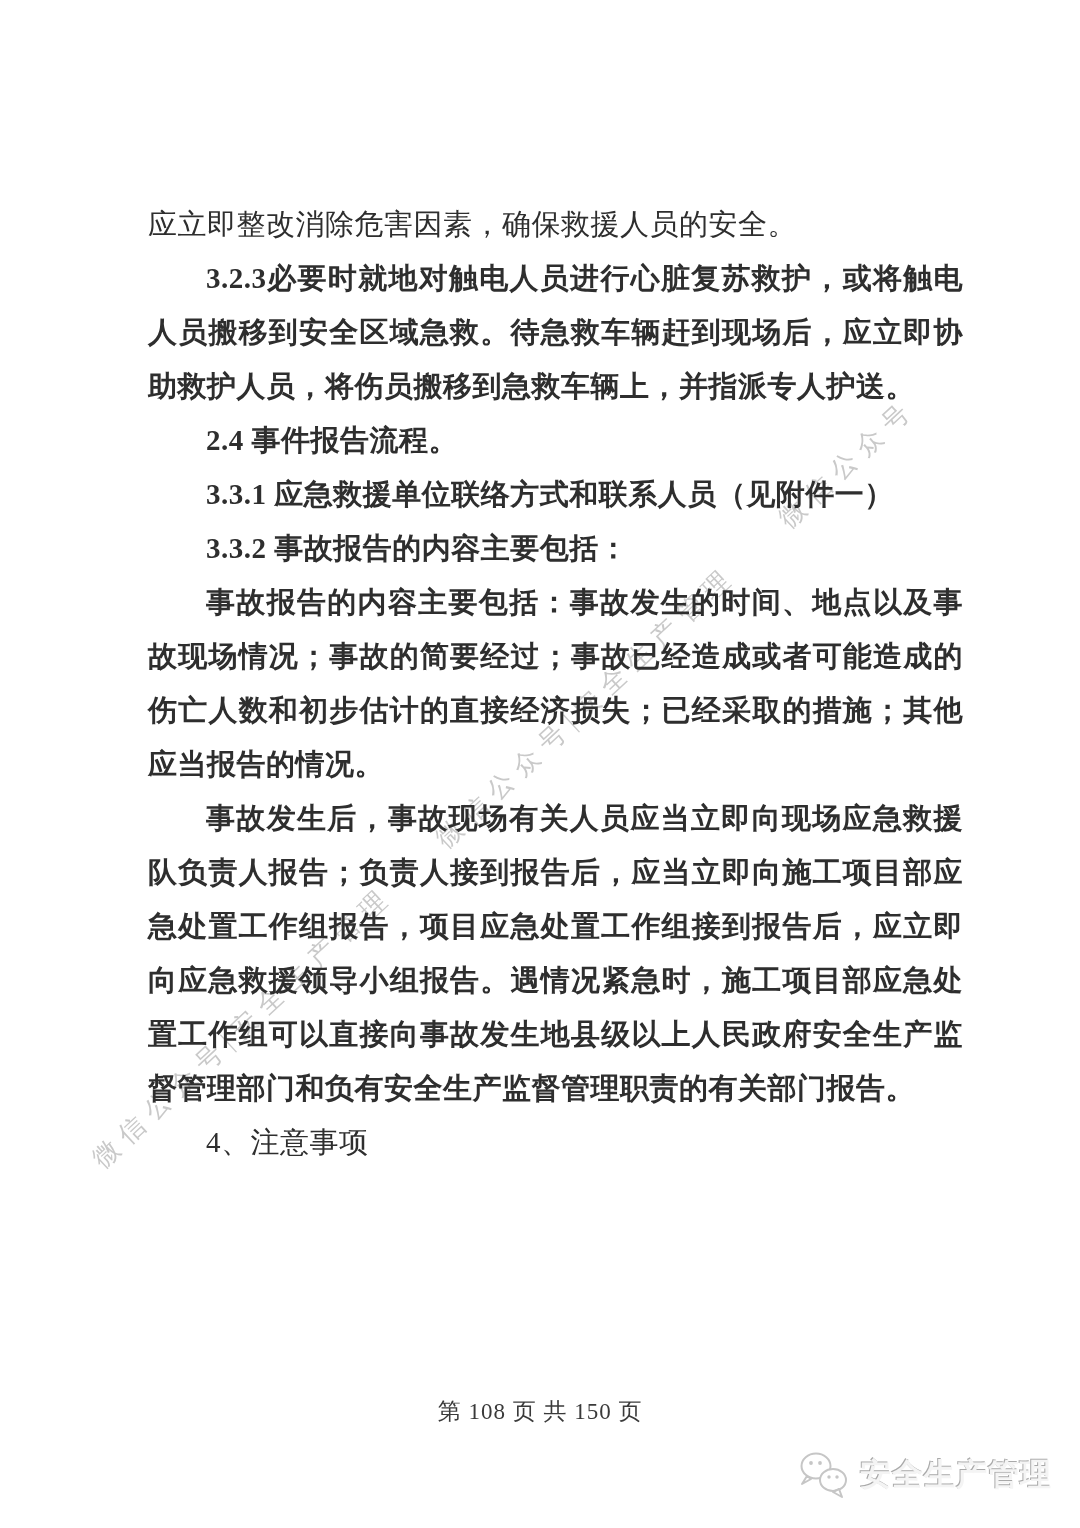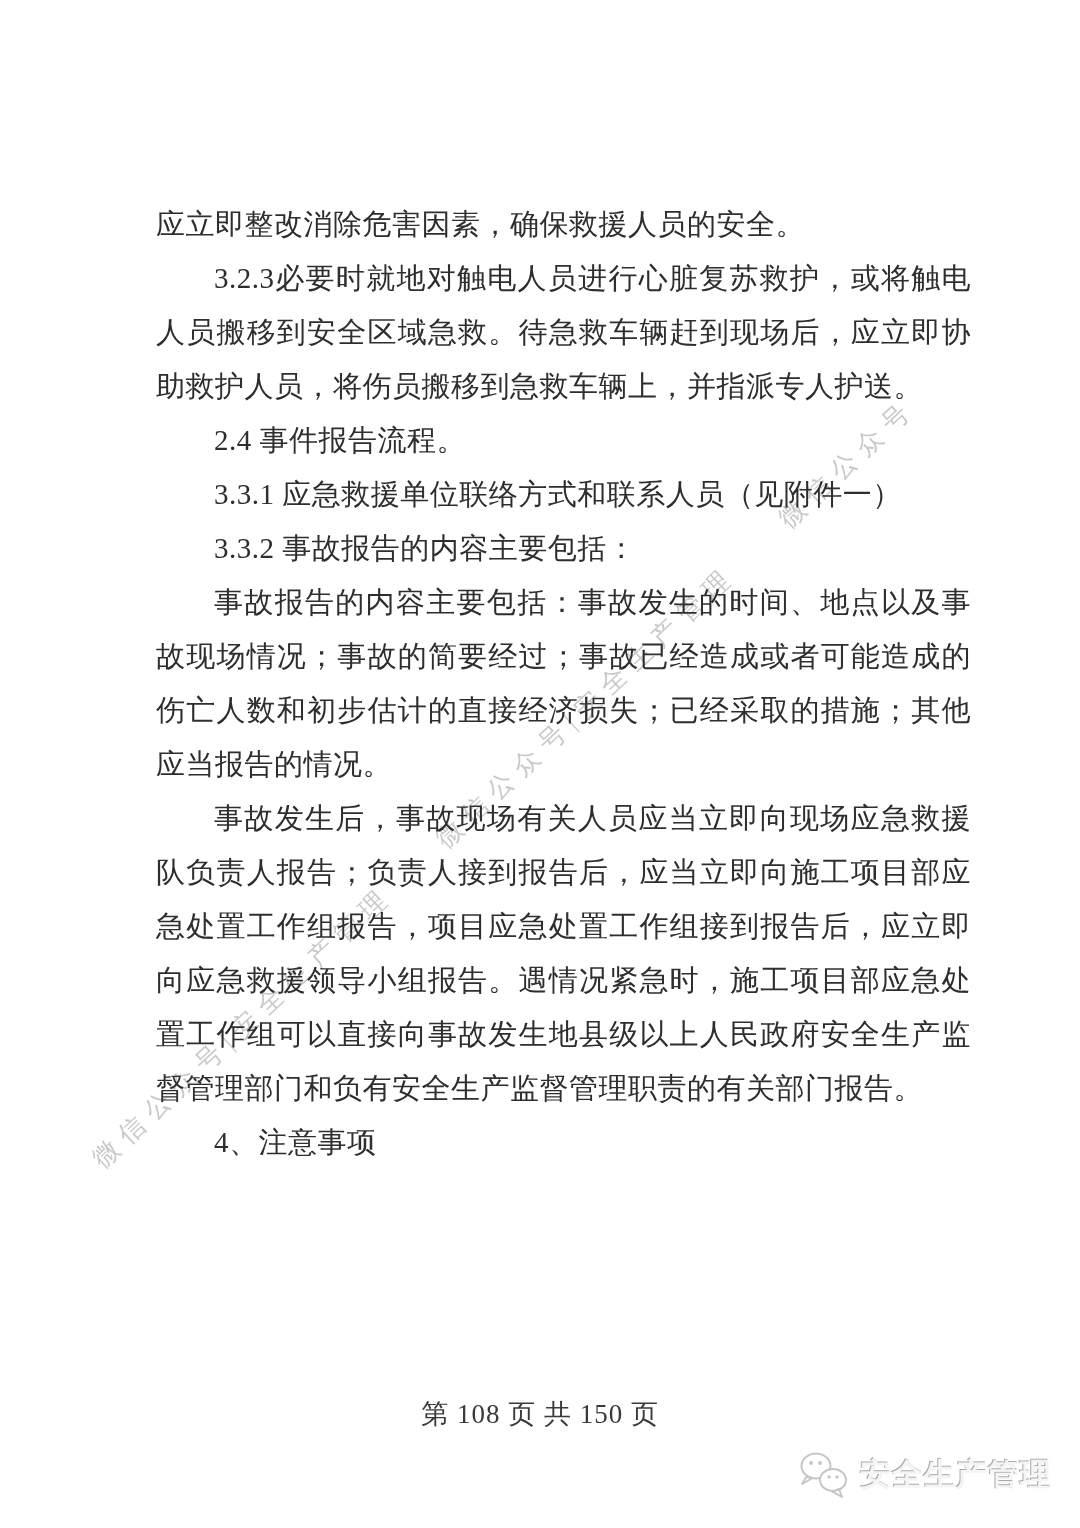--- a/index.html
+++ b/index.html
@@ -29,42 +29,42 @@
     white-space: nowrap;
     font-size: 26px;
     letter-spacing: 9px;
     color: #c9c9c9;
     pointer-events: none;
     user-select: none;
   }
   
   .content {
     position: absolute;
-    left: 156px;
+    left: 148px;
     top: 197px;
     width: 815px;
   }
   .para {
     margin: 0;
     font-size: 29px;
     line-height: 54px;
     color: #2e2e2e;
     text-align: justify;
     letter-spacing: 0.5px;
   }
-  .ind { text-indent: 2em; }
+  .ind { text-indent: 2em; font-weight: bold; }
   .bold { font-weight: normal; }
   
   .footer {
     position: absolute;
     left: 0;
     top: 1396px;
     width: 100%;
     text-align: center;
-    font-size: 27px;
+    font-size: 23px;
     color: #3a3a3a;
     letter-spacing: 1px;
   }
   
   .brand {
     position: absolute;
     right: 28px;
     top: 1450px;
     display: flex;
     align-items: center;

